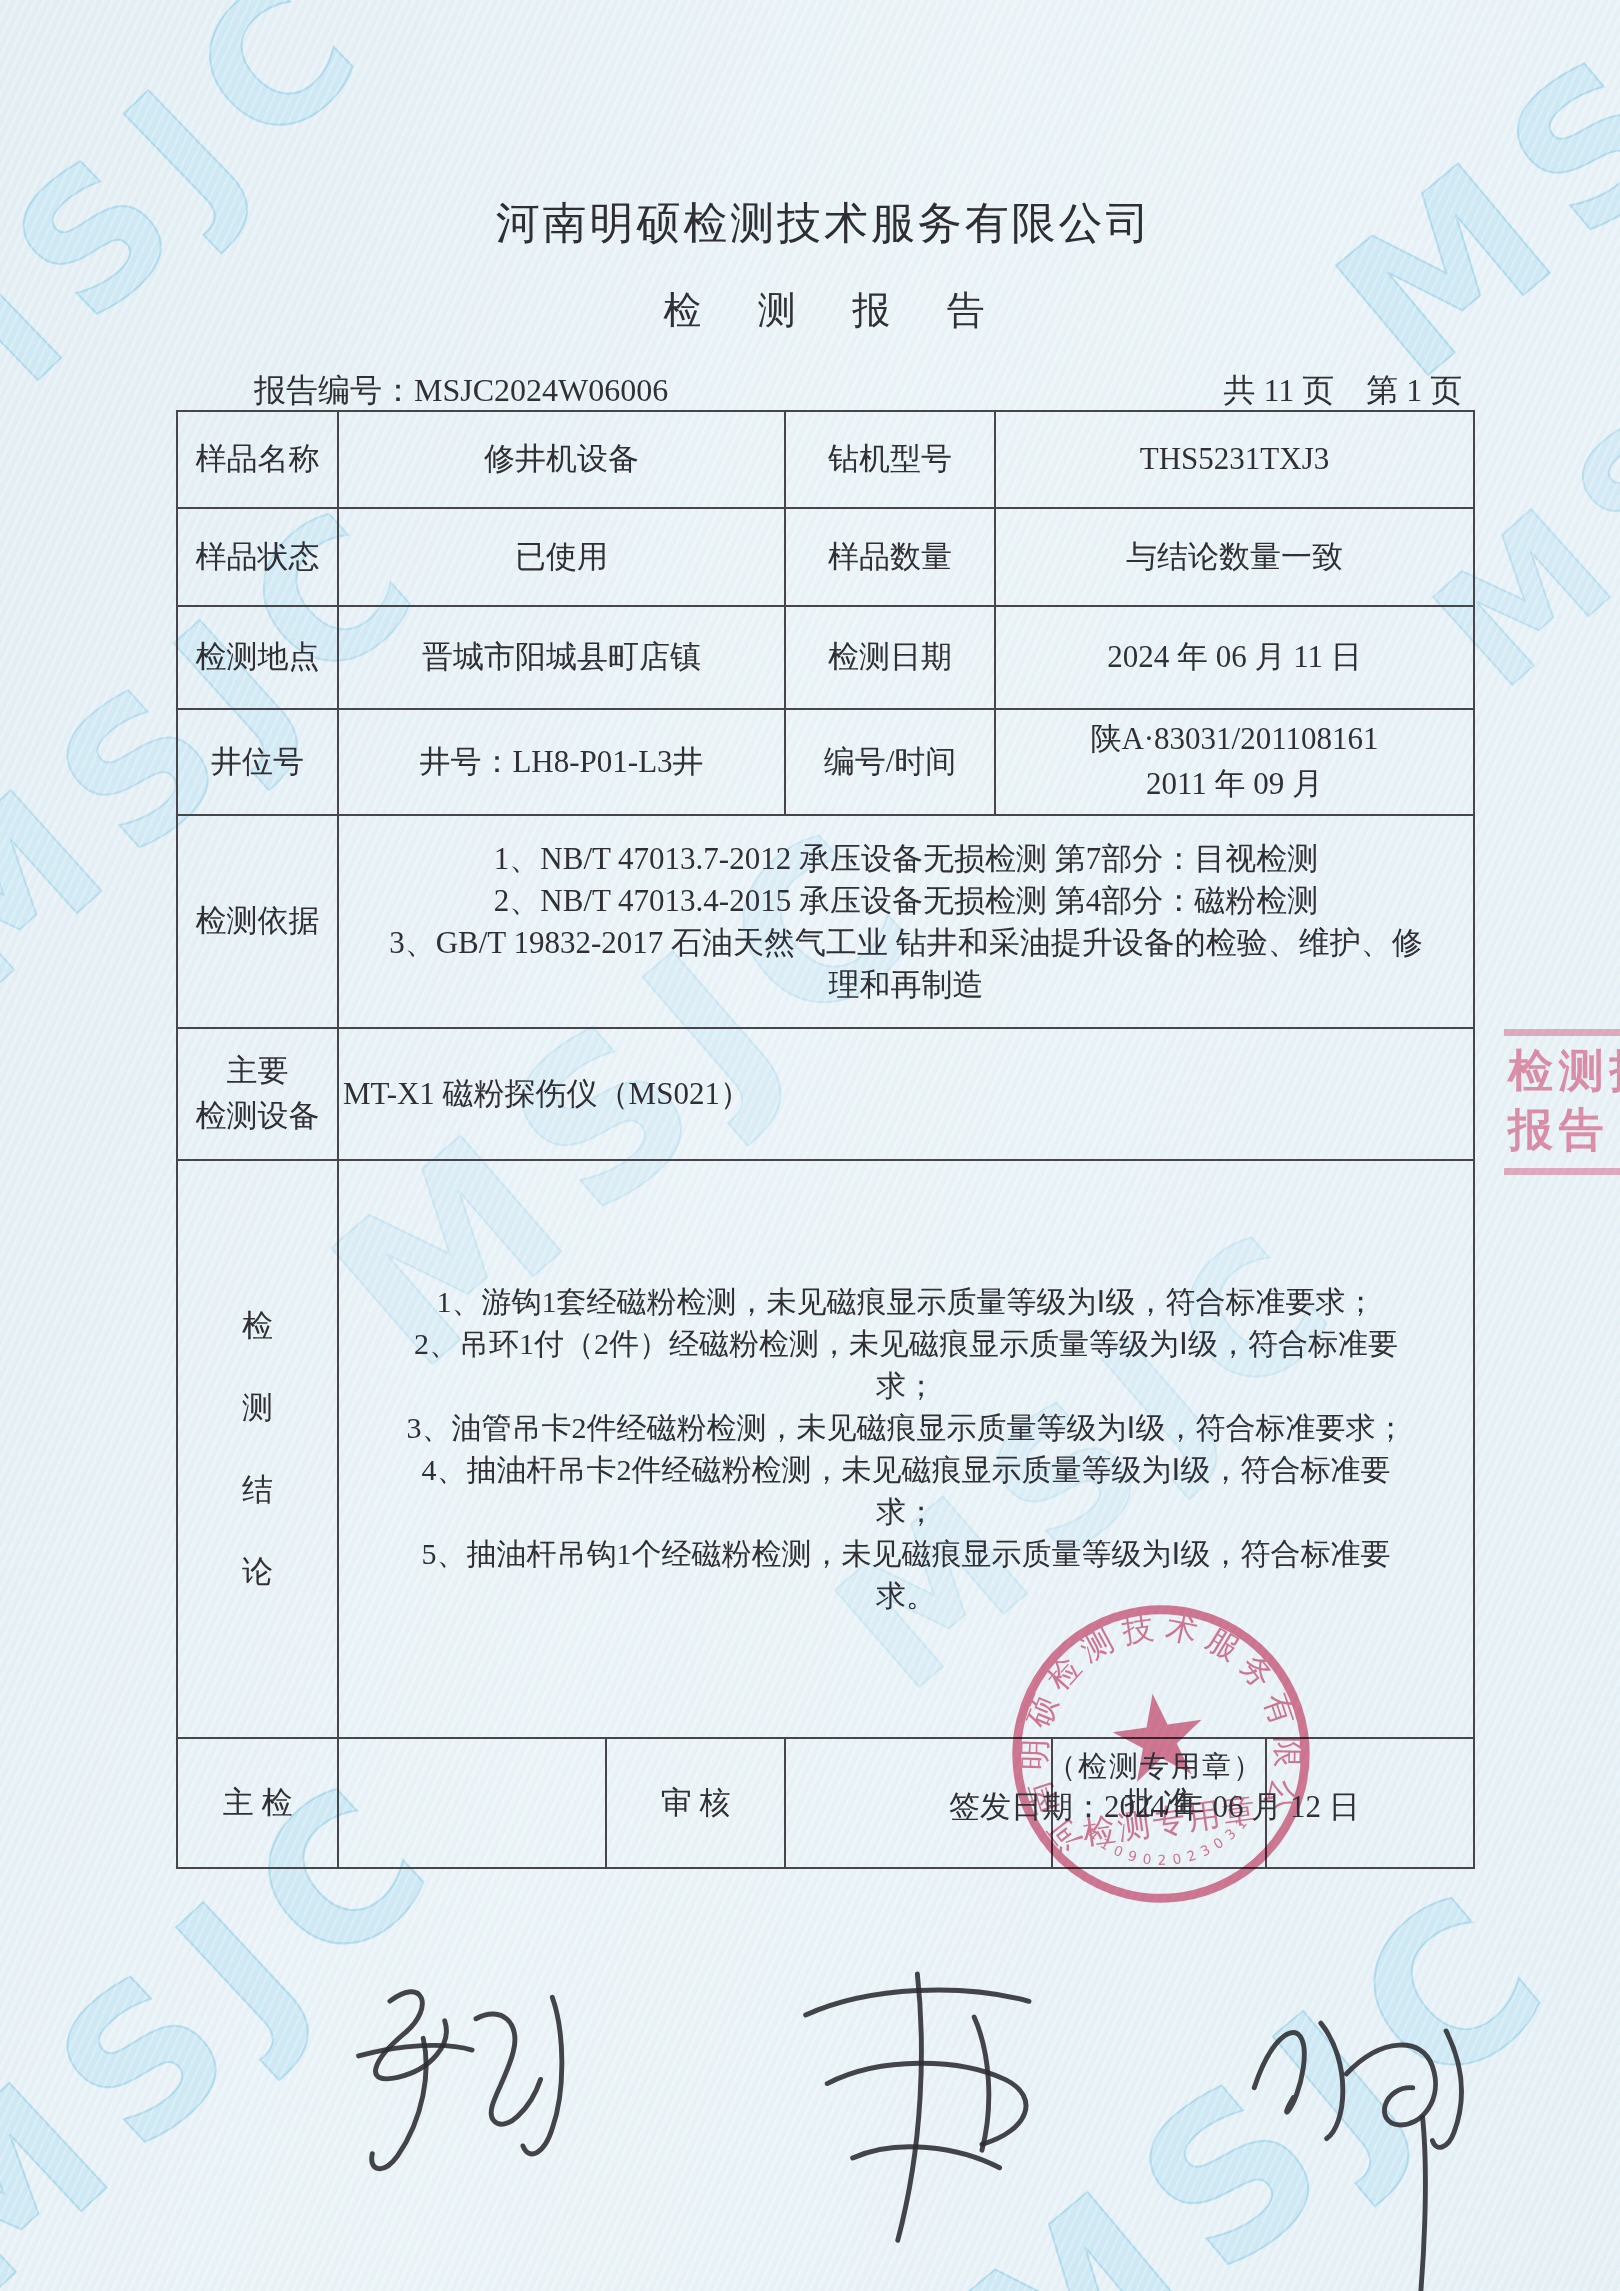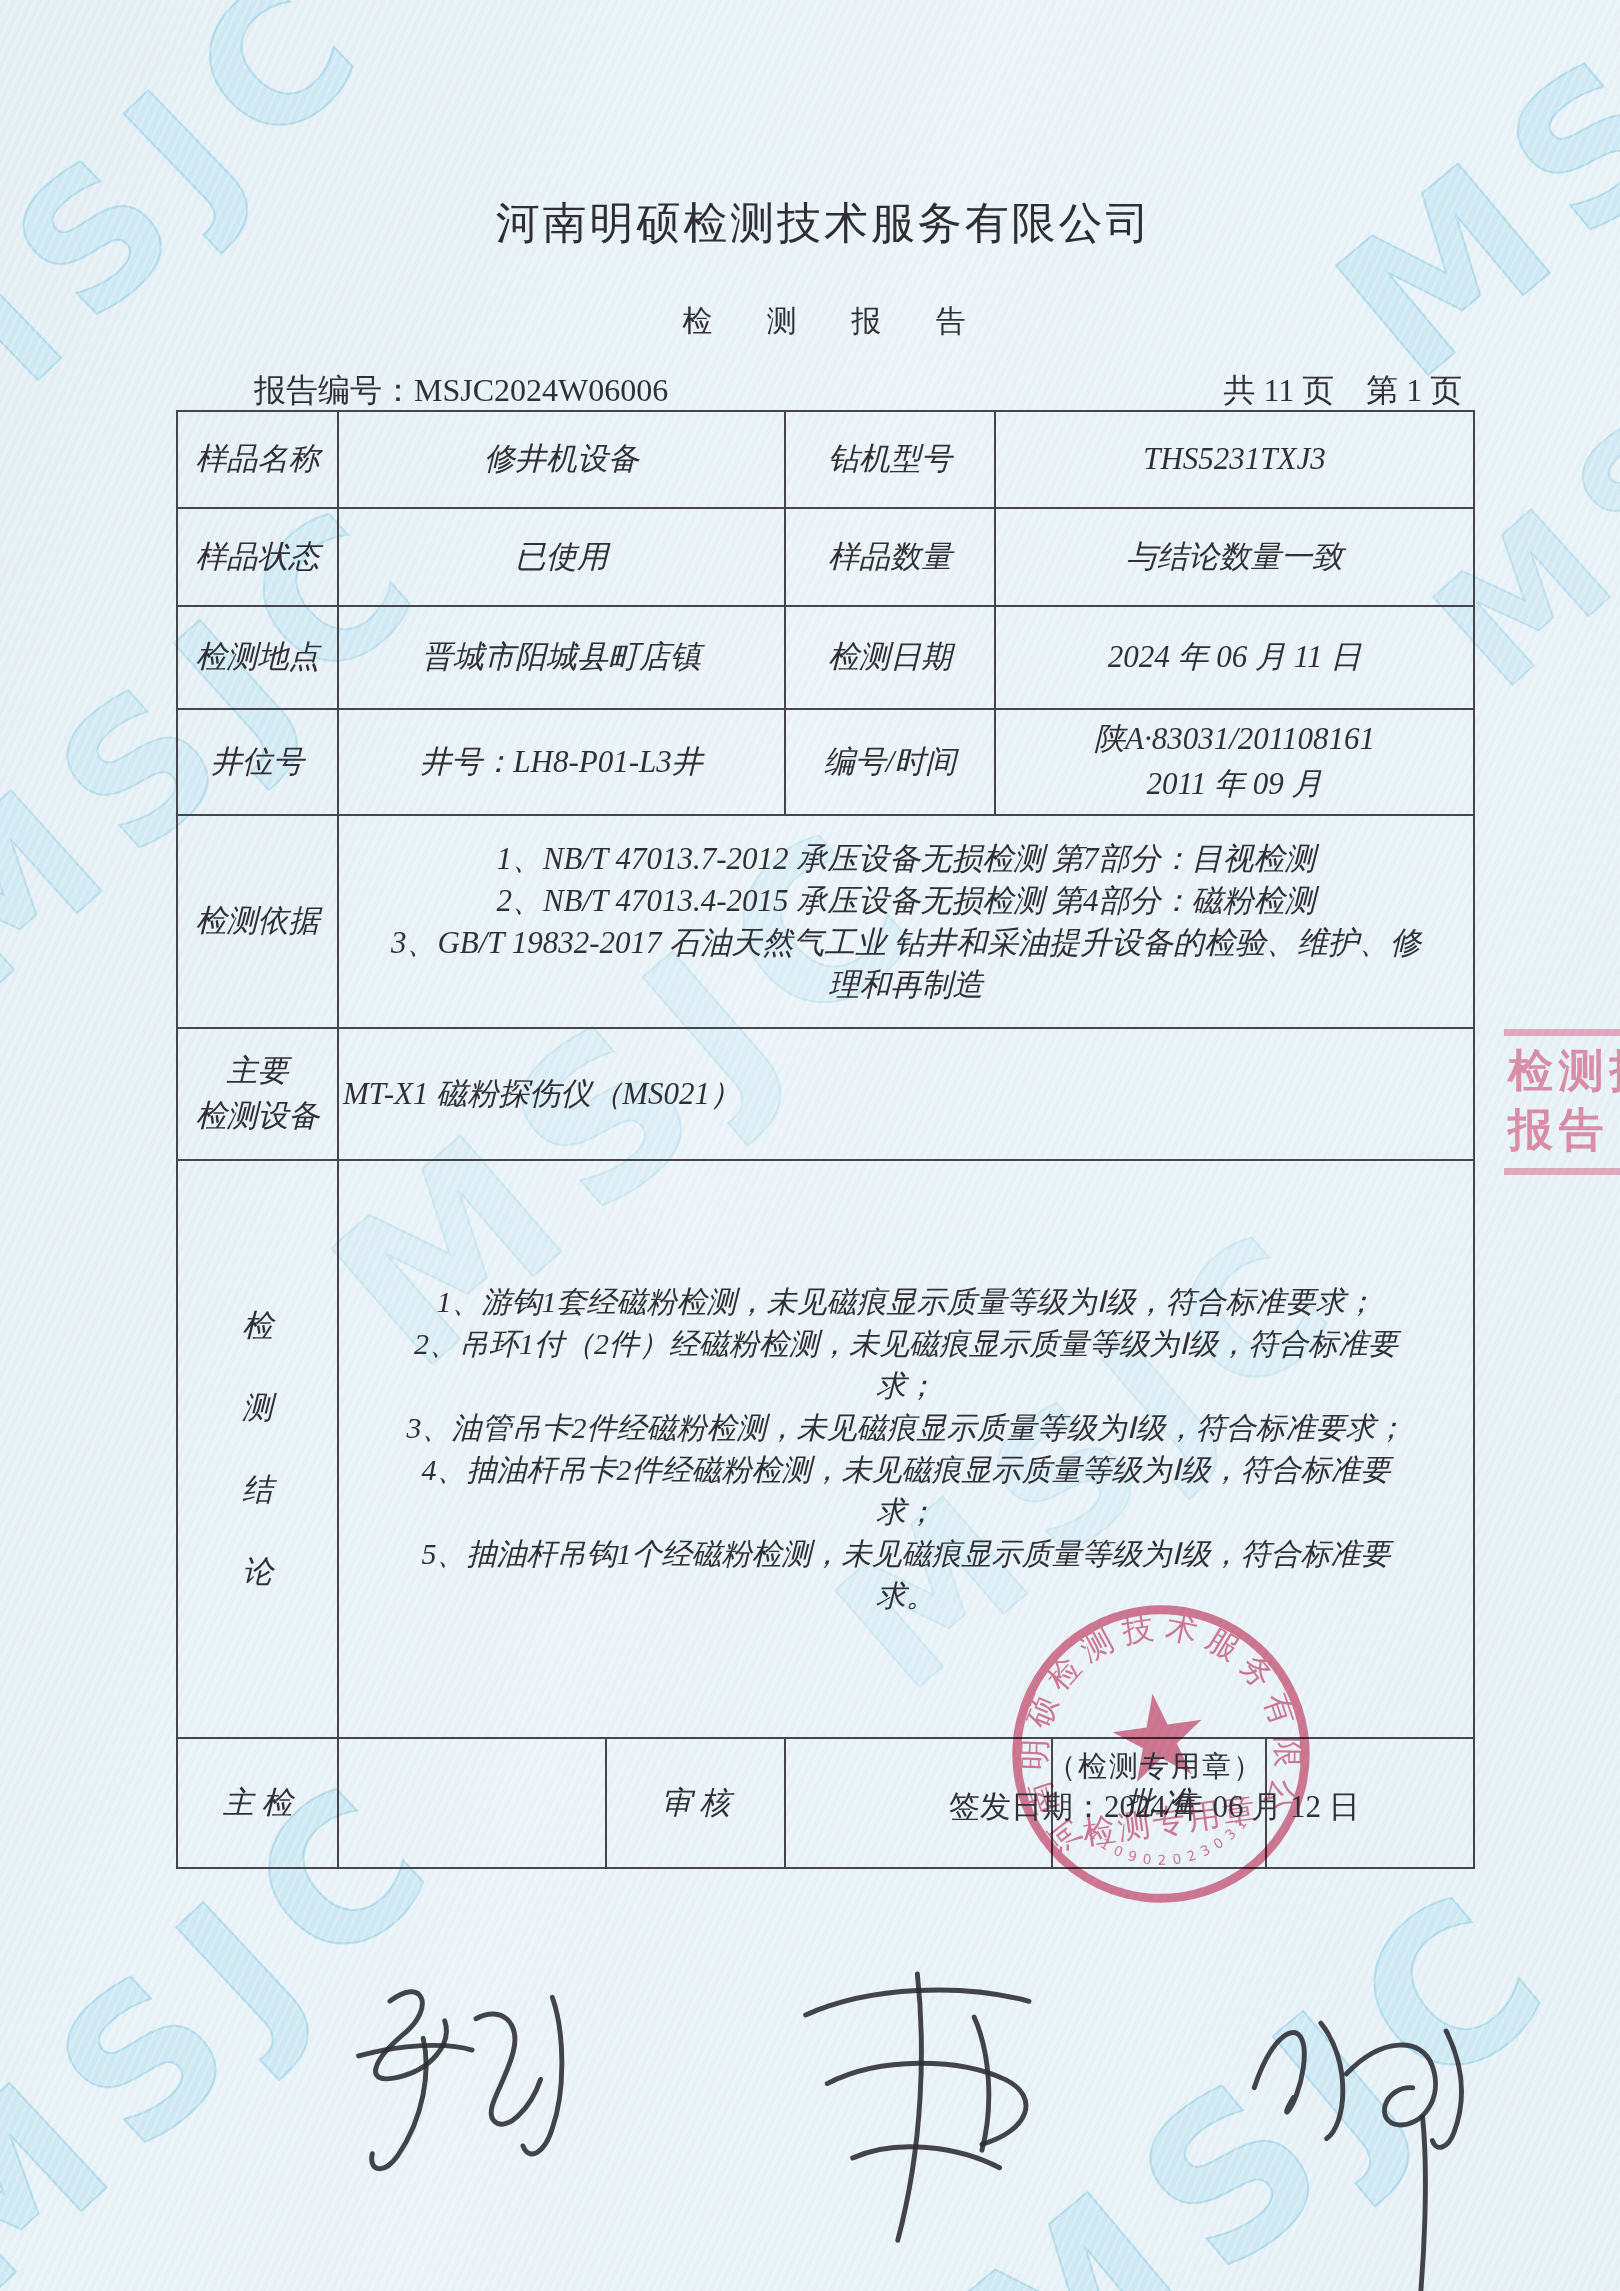--- a/index.html
+++ b/index.html
@@ -26,33 +26,33 @@
   .wm2{left:1294px; top:9.8px;   font-size:196px; transform:rotate(-40deg);}
   .wm3{left:1392px; top:372px;  font-size:162px; transform:rotate(-42deg); opacity:.8;}
   .wm4{left:-147px; top:637px;  font-size:186px; transform:rotate(-42deg); opacity:.85;}
   .wm5{left:284px;  top:970px;  font-size:211px; transform:rotate(-41deg); opacity:.55;}
   .wm6{left:794px;  top:1353px; font-size:176px; transform:rotate(-41deg); opacity:.5;}
   .wm7{left:-157px; top:1921px; font-size:196px; transform:rotate(-43deg);}
   .wm8{left:912px;  top:2029px; font-size:211px; transform:rotate(-40deg);}
   
   .hdr{position:absolute; left:176px; width:1296px; z-index:2; text-align:center;}
   .company{top:194px; font-size:44px; letter-spacing:2.9px; color:#2e2e34;}
-  .doc-title{top:301px; font-size:30px; letter-spacing:23.5px; text-indent:23.5px;}
+  .doc-title{top:285px; font-size:38px; letter-spacing:23.5px; text-indent:23.5px;}
   .repline{position:absolute; left:176px; width:1296px; top:369px; z-index:2;
     font-size:32px; display:flex; justify-content:space-between; align-items:flex-start;}
   .repno{padding-left:78px;}
   .pageinfo{padding-right:9.8px;}
   
   table.rpt{
     position:absolute; left:176px; top:410px; z-index:2;
     width:1296px; border-collapse:collapse; table-layout:fixed;
     font-size:31px; color:#2f2f35;
   }
   table.rpt td{border:2.5px solid #45454b; text-align:center; vertical-align:middle;
-    padding:0; line-height:1.45; overflow:hidden;font-style:italic;}
+    padding:0; line-height:1.45; overflow:hidden;}
   tr.r1{height:97px;} tr.r2{height:98px;margin-top:33px;} tr.r3{height:103px;}
   tr.r4{height:106px;} tr.r5{height:101px;} tr.r6{height:213px;}
   tr.r7{height:132px;} tr.r8{height:578px;} tr.r9{height:118px;} tr.r10{height:130px;}
   td.blk{text-align:left; vertical-align:top; padding:17.6px 9.8px 0 15.7px;}
   td.blk .ln{line-height:42px;}
   .ln-center{text-align:center;}
   td.concl{text-align:left; vertical-align:top; padding:15.7px 9.8px 0 15.7px; font-size:30px;}
   td.concl .ln{line-height:42px;}
   .vlabel div{line-height:82px; font-size:31px;}
   .two-line{line-height:1.5;}

